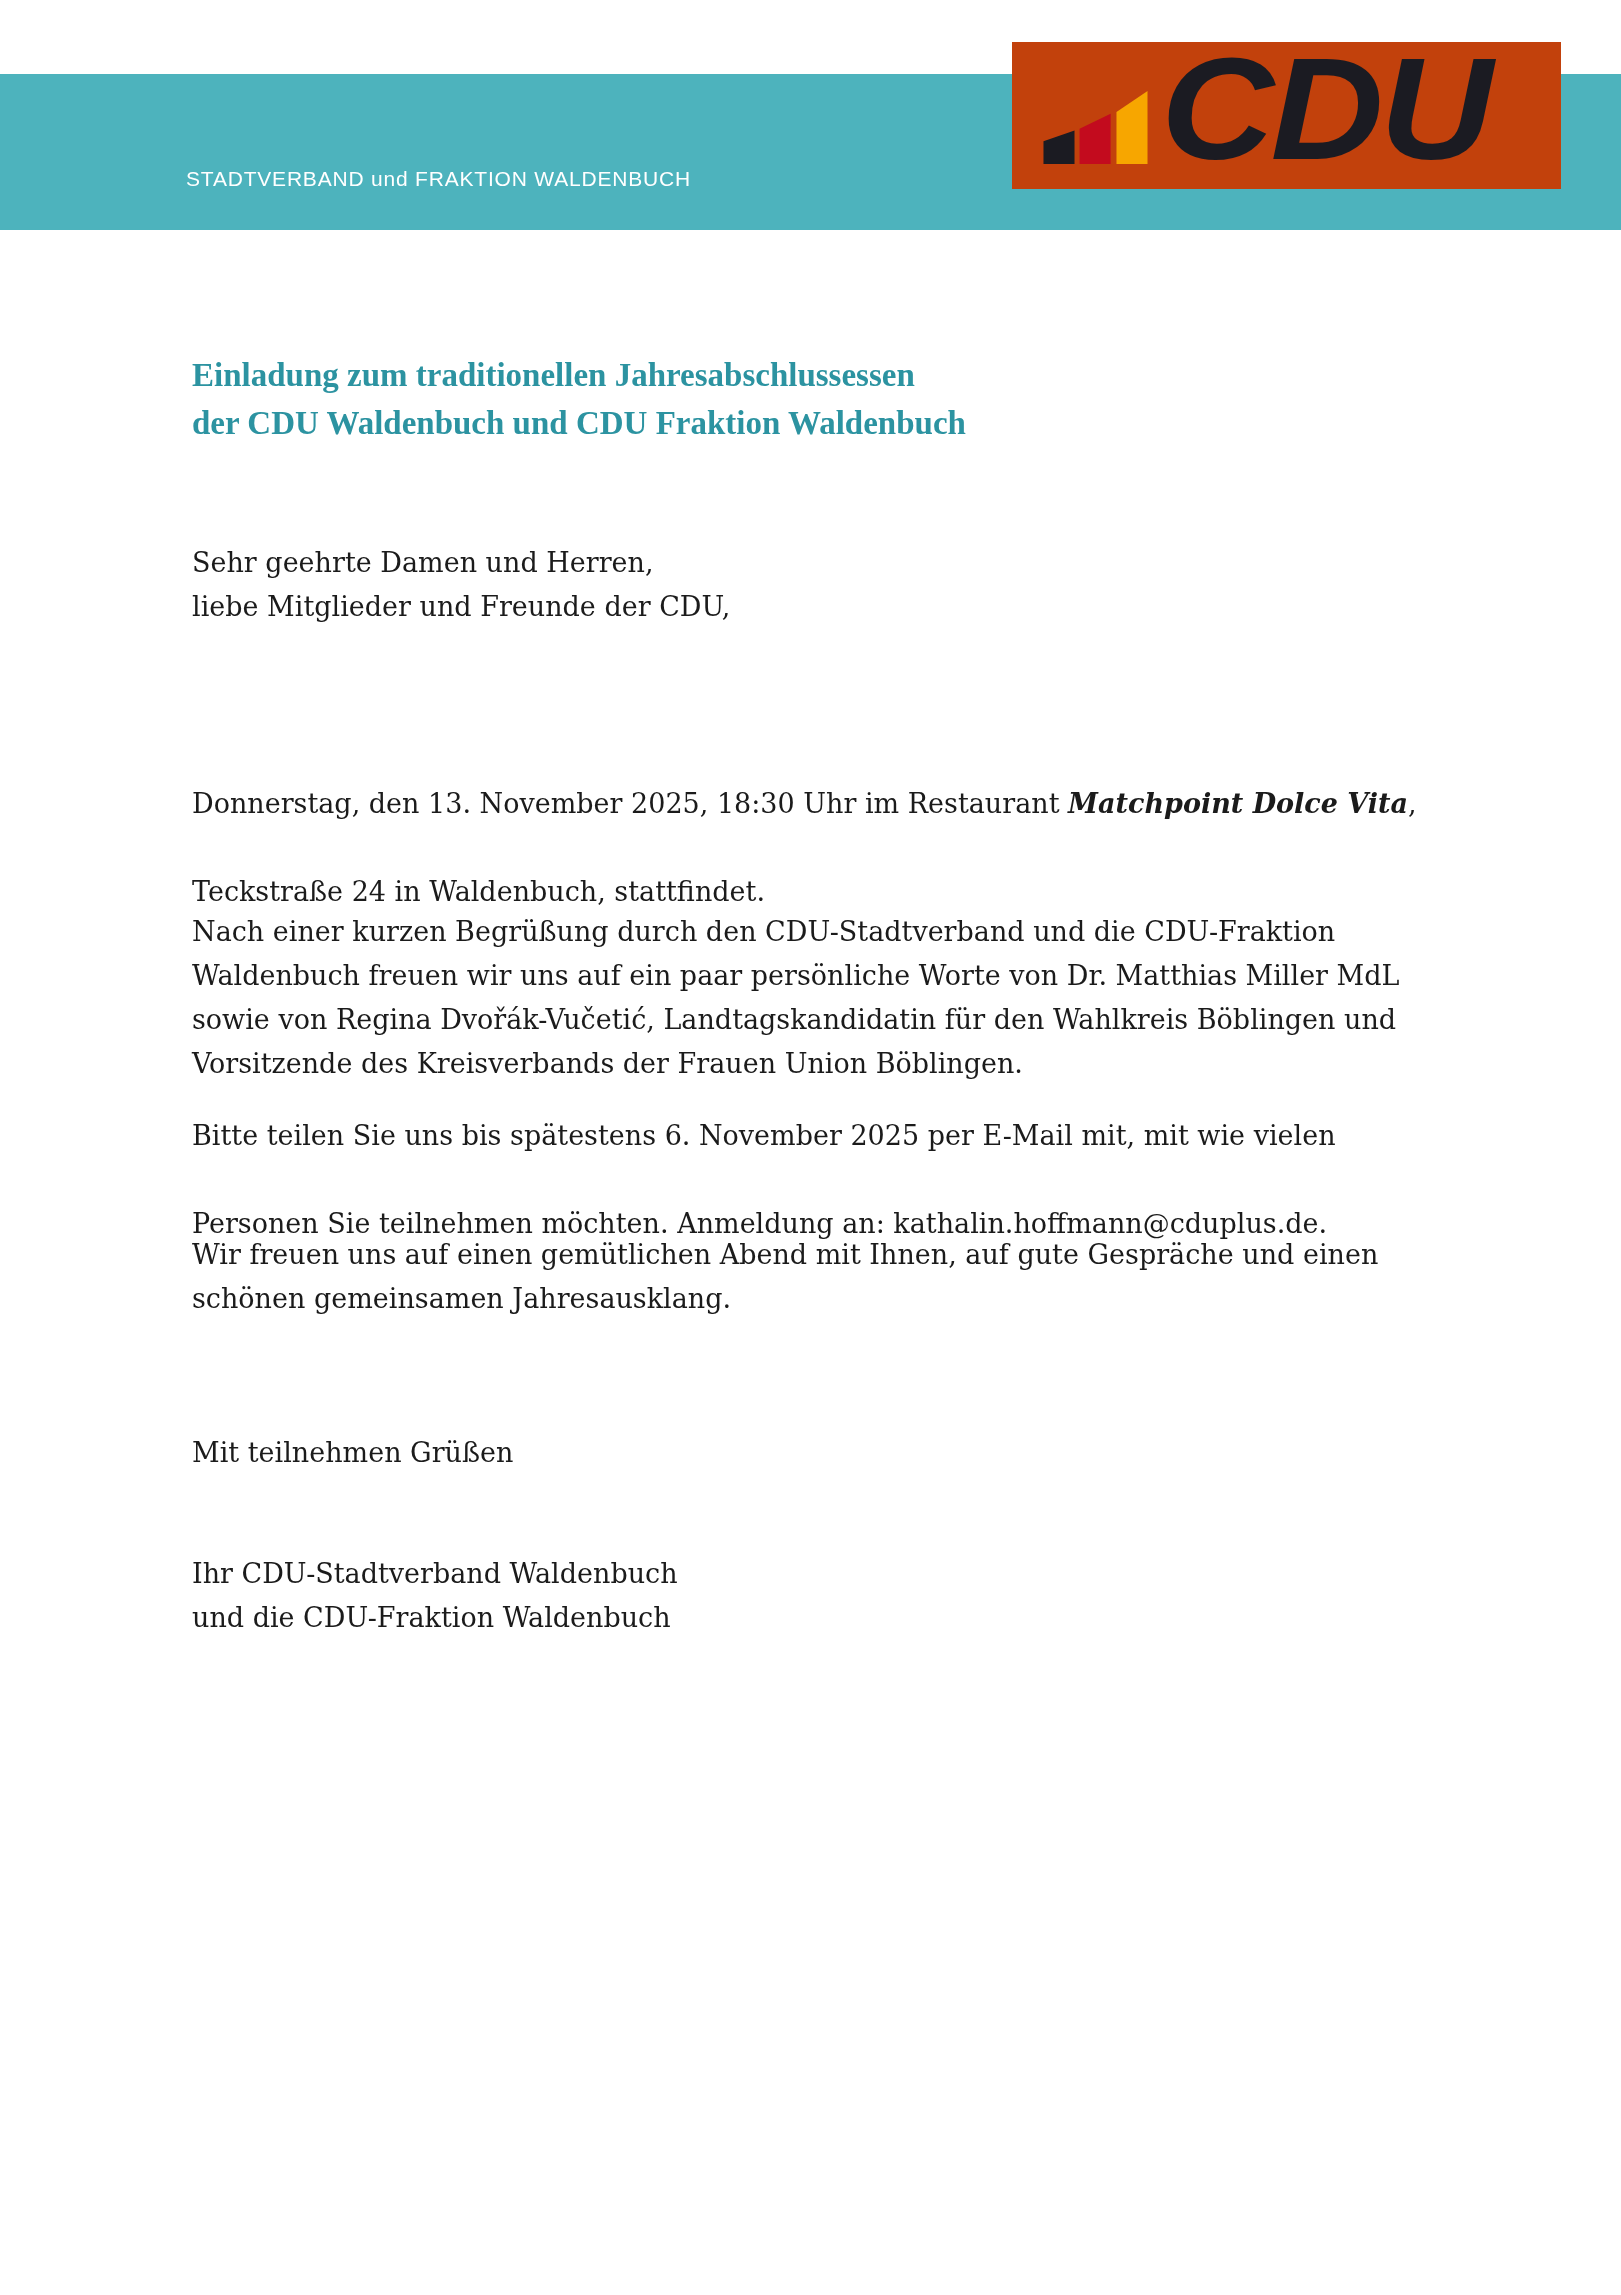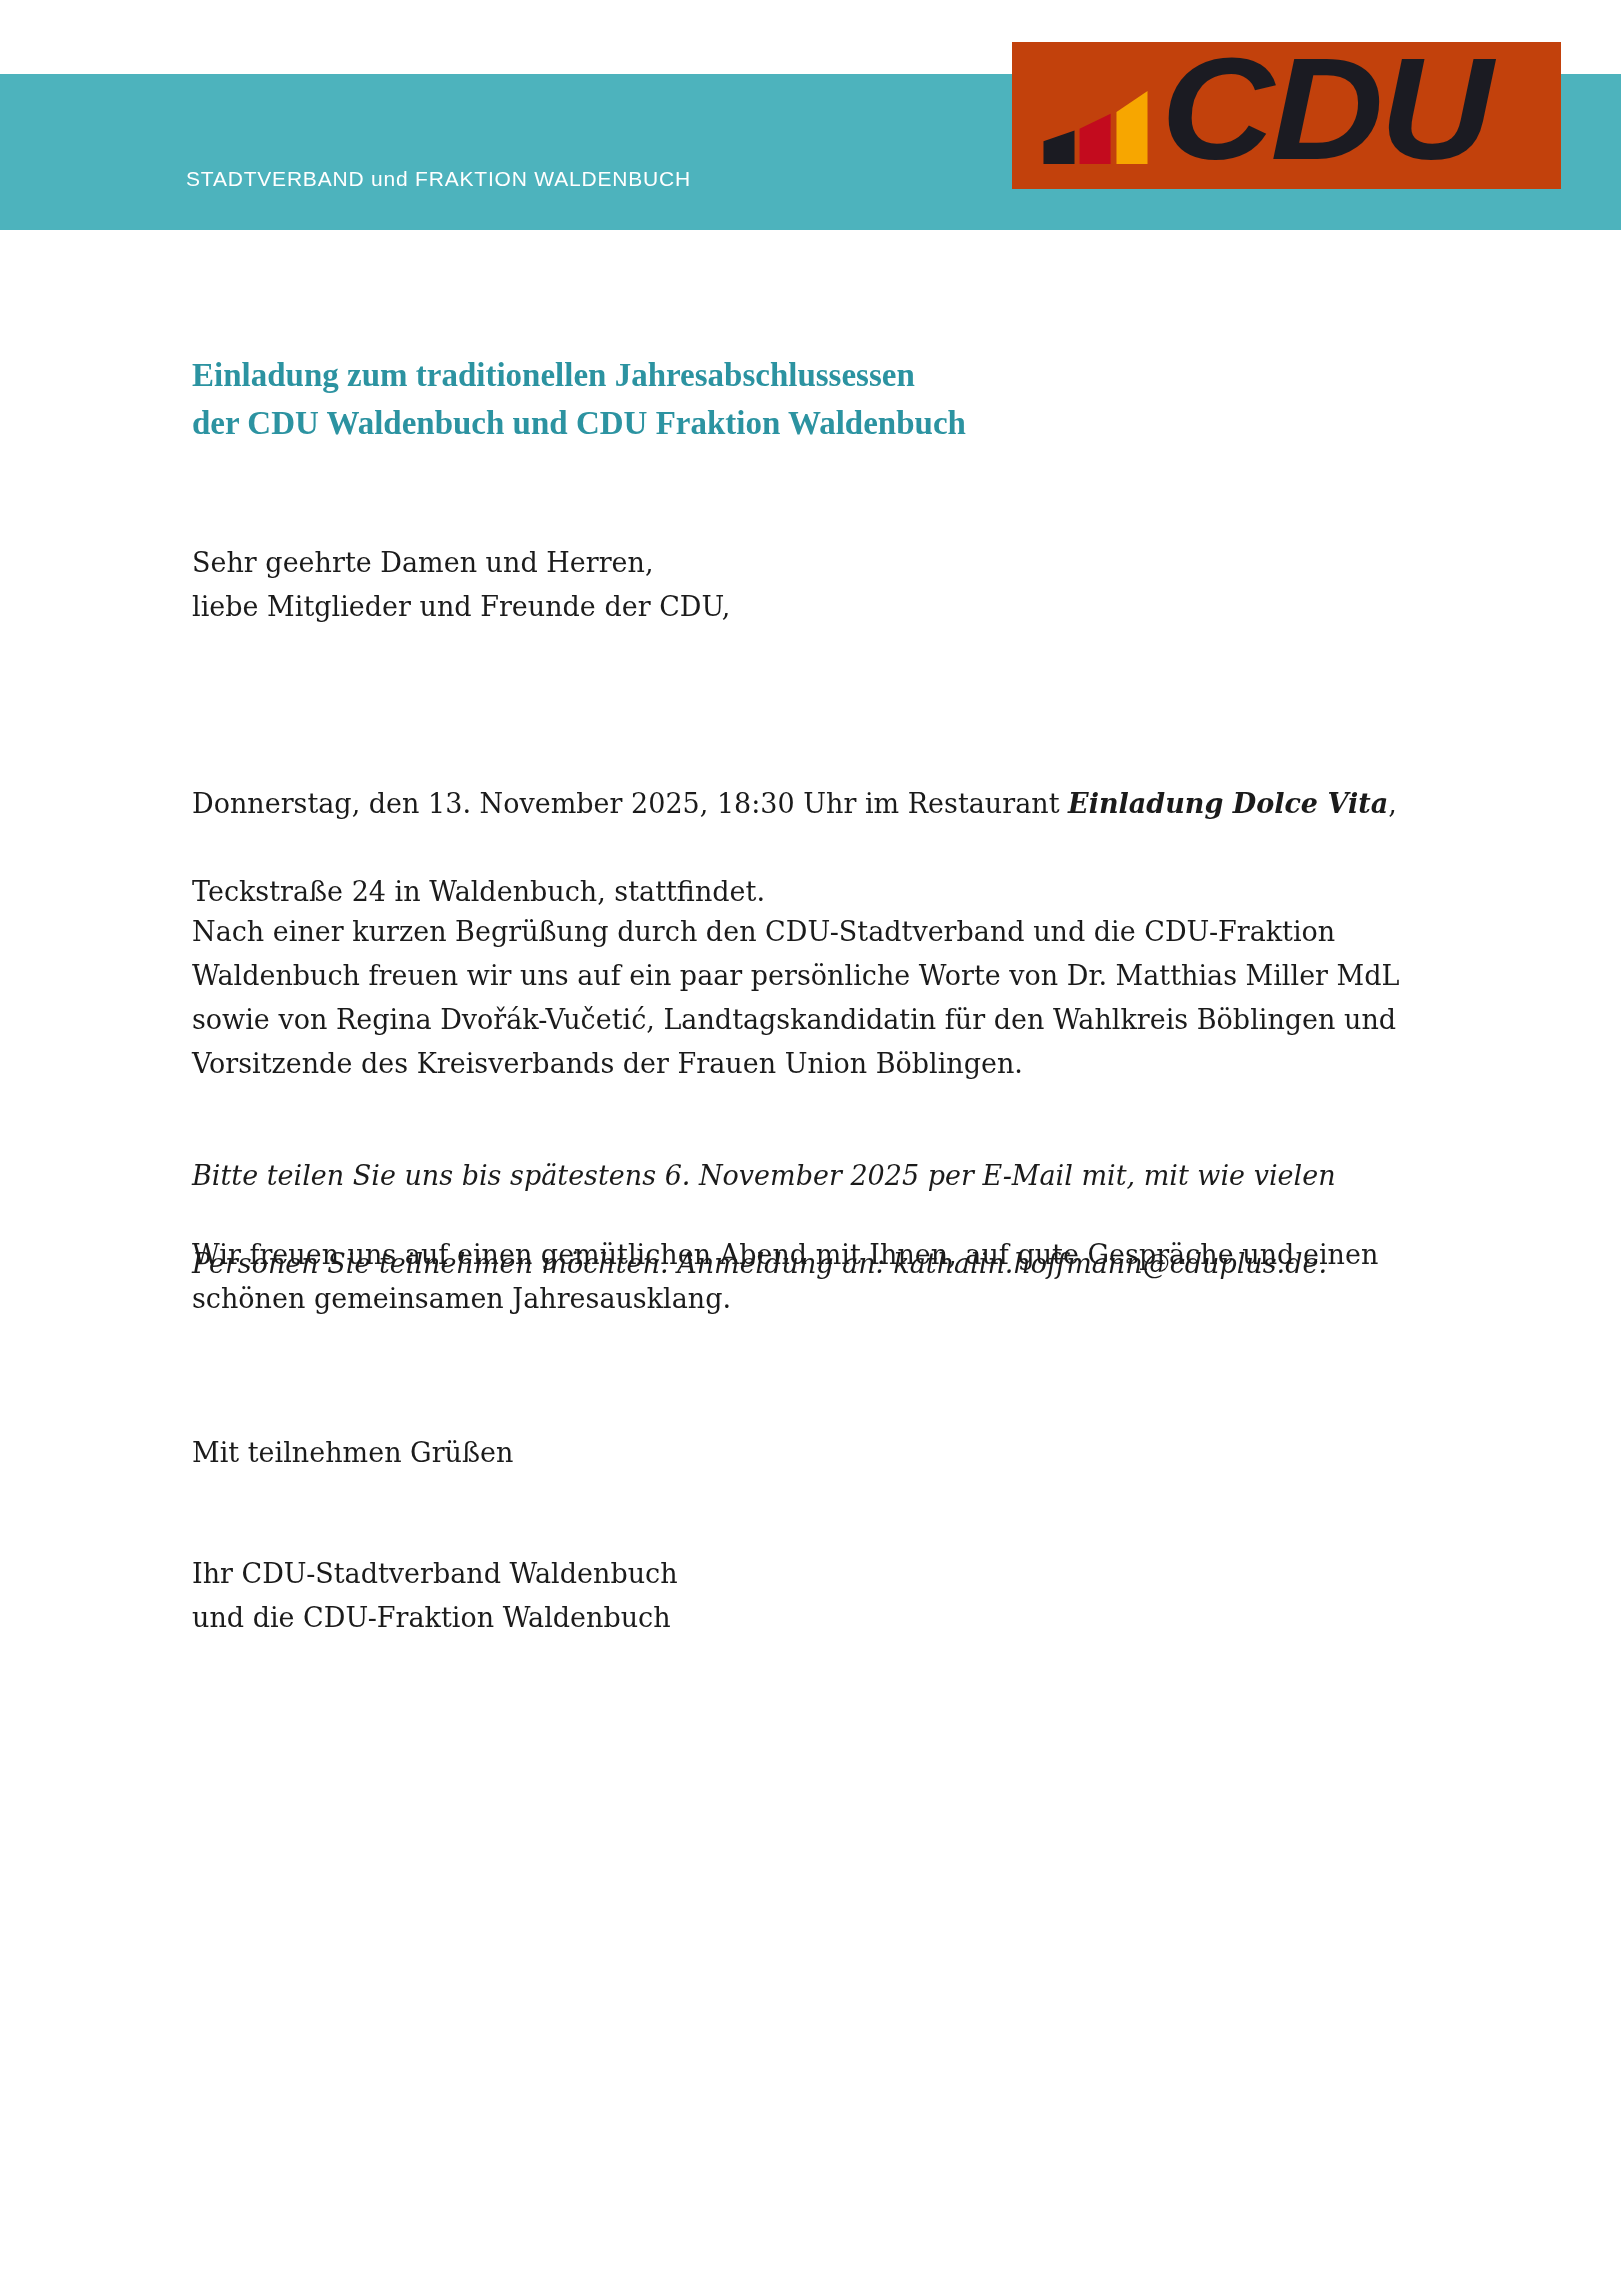--- a/index.html
+++ b/index.html
@@ -81,21 +81,21 @@
     left:192px;
     width:1284px;
     color:var(--text-color);
     font-size:27px;
     line-height:44px;
     white-space:pre-line;
   }
   .salutation{top:541px;}
   .p-invitation{top:738px;}
   .p-program{top:910px;}
-  .p-rsvp{top:1110px;font-style:italic;}
+  .p-rsvp{top:1070px;}
   .p-outlook{top:1233px;}
   .closing{top:1431px;}
   .signature{top:1552px;}
   .line{white-space:pre-line;}
   .bi{font-weight:bold;font-style:italic;}
 </style>
 </head>
 <body>
 
 <div class="page">
@@ -113,21 +113,21 @@
     <div class="logo-word">CDU</div>
   </div>
 
   <div class="title">Einladung zum traditionellen Jahresabschlussessen
 der CDU Waldenbuch und CDU Fraktion Waldenbuch</div>
 
   <div class="para salutation">Sehr geehrte Damen und Herren,
 liebe Mitglieder und Freunde der CDU,</div>
 
   <div class="para p-invitation">
-    <div class="line"><span>Donnerstag, den 13. November 2025, 18:30 Uhr im Restaurant </span><span class="bi">Einladung Dolce Vita</span><span>,</span></div>
+    <div class="line"><span>Donnerstag, den 13. November 2025, 18:30 Uhr im Restaurant </span><span class="bi">Matchpoint Dolce Vita</span><span>,</span></div>
     <div class="line">Teckstraße 24 in Waldenbuch, stattfindet.</div>
   </div>
 
   <div class="para p-program">Nach einer kurzen Begrüßung durch den CDU-Stadtverband und die CDU-Fraktion
 Waldenbuch freuen wir uns auf ein paar persönliche Worte von Dr. Matthias Miller MdL
 sowie von Regina Dvořák-Vučetić, Landtagskandidatin für den Wahlkreis Böblingen und
 Vorsitzende des Kreisverbands der Frauen Union Böblingen.</div>
 
   <div class="para p-rsvp">
     <div class="line">Bitte teilen Sie uns bis spätestens 6. November 2025 per E-Mail mit, mit wie vielen</div>

